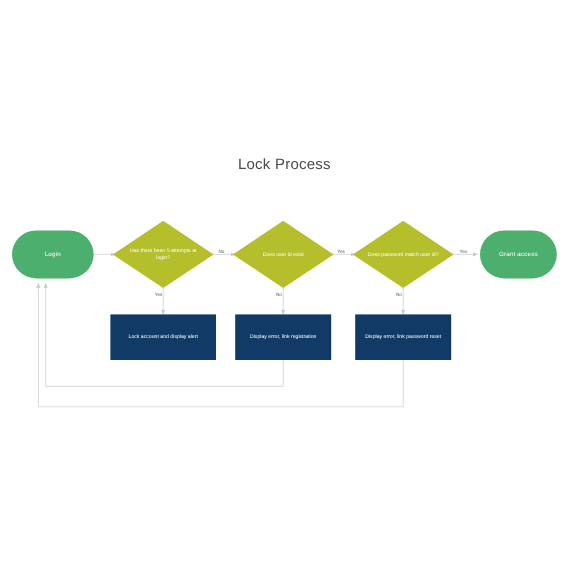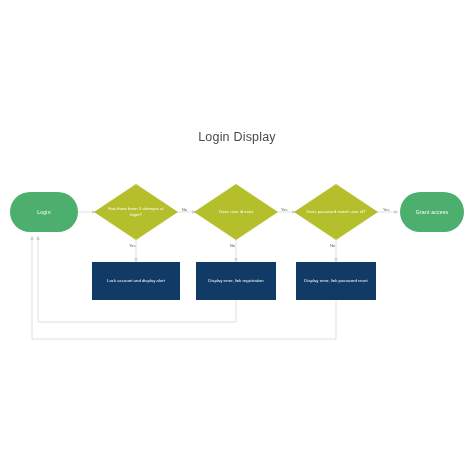--- a/index.html
+++ b/index.html
@@ -13,21 +13,21 @@
   .diamond-label{position:absolute;left:0;top:0;width:100%;height:100%;display:flex;align-items:center;justify-content:center;text-align:center;color:#ffffff;font-size:4.3px;line-height:1.5;padding:0 12px;box-sizing:border-box;}
   .process{background:#123a66;font-size:4.3px;line-height:1.5;padding:0 6px;}
   .edge-label{position:absolute;font-size:3.9px;color:#5a5a5a;background:transparent;white-space:nowrap;}
   svg#wires{position:absolute;left:0;top:0;width:474px;height:474px;}
 </style>
 </head>
 <body>
 
 <div id="canvas">
 
-  <div id="title">Login Display</div>
+  <div id="title">Lock Process</div>
 
   <svg id="wires" viewBox="0 0 474 474">
     <defs>
       <marker id="ah" markerWidth="5" markerHeight="5" refX="4.2" refY="2" orient="auto">
         <path d="M0,0 L4.2,2 L0,4 z" fill="#c9c9c9"></path>
       </marker>
     </defs>
     <g stroke="#dcdcdc" stroke-width="0.9" fill="none" marker-end="url(#ah)">
       <line x1="78" y1="212" x2="96" y2="212"></line>
       <line x1="176" y1="212" x2="196" y2="212"></line>

